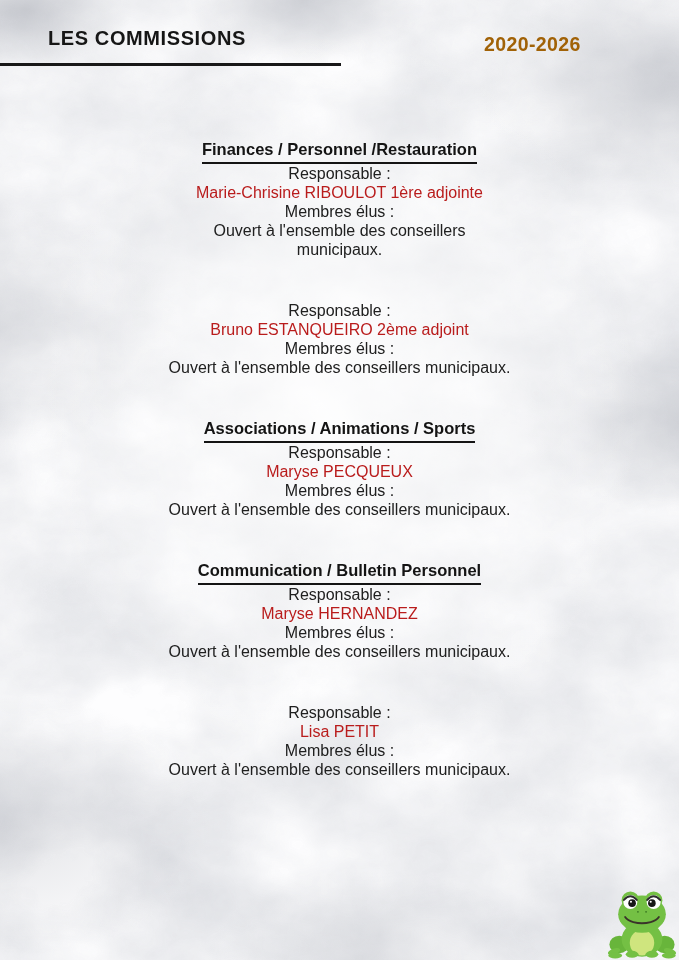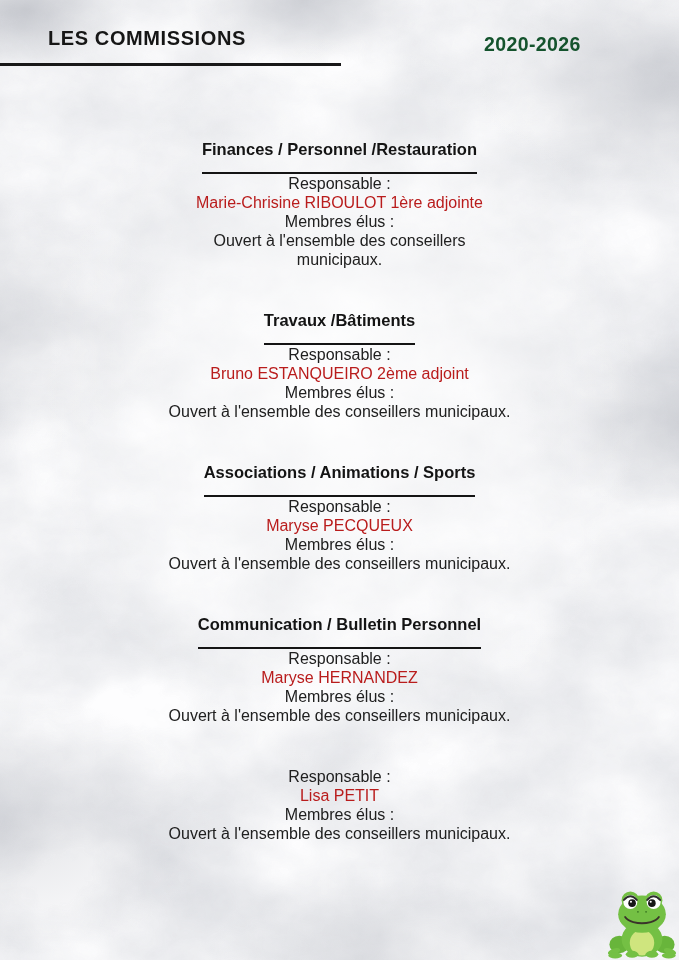--- a/index.html
+++ b/index.html
@@ -24,32 +24,32 @@
   }
   .content{position:absolute;inset:0;z-index:2;}
   
   .page-title{
     position:absolute;left:48px;top:27px;margin:0;
     font-size:20px;font-weight:700;letter-spacing:0.6px;color:#161616;white-space:nowrap;
   }
   .title-rule{position:absolute;left:0;top:63px;width:341px;height:3px;background:#181818;}
   .period{
     position:absolute;top:33px;left:484px;
-    font-size:19.5px;font-weight:700;letter-spacing:0.4px;color:#14532d;white-space:nowrap;
+    font-size:19.5px;font-weight:700;letter-spacing:0.4px;color:#a16207;white-space:nowrap;
   }
   
   .sections{
     position:absolute;top:140px;left:0;width:679px;
     text-align:center;font-size:16px;line-height:19px;color:#202020;
   }
   .section{margin:0 0 42px 0;}
   .sec-name{font-weight:700;font-size:16.5px;line-height:19px;color:#141414;}
   .sec-name .u{
     display:inline-block;line-height:17px;
-    border-bottom:2px solid #141414;padding-bottom:14px;
+    border-bottom:2px solid #141414;padding-bottom:4px;
   }
   .resp-name{color:#b91c1c;}
   .membres.narrow{max-width:300px;margin:0 auto;}
   
   .frog{position:absolute;right:2px;bottom:1px;width:70px;height:71px;z-index:3;}
 </style>
 </head>
 <body>
 
 <svg class="marble-svg" width="679" height="960" viewBox="0 0 679 960" aria-hidden="true">
@@ -76,21 +76,20 @@
 
     <section class="section">
       <div class="sec-name"><span class="u">Finances / Personnel /Restauration</span></div>
       <div>Responsable :</div>
       <div class="resp-name">Marie-Chrisine RIBOULOT 1ère adjointe</div>
       <div>Membres élus :</div>
       <div class="membres narrow">Ouvert à l'ensemble des conseillers municipaux.</div>
     </section>
 
     <section class="section">
-      <div class="sec-name"><span class="u">Travaux /Bâtiments</span></div>
       <div>Responsable :</div>
       <div class="resp-name">Bruno ESTANQUEIRO 2ème adjoint</div>
       <div>Membres élus :</div>
       <div class="membres">Ouvert à l'ensemble des conseillers municipaux.</div>
     </section>
 
     <section class="section">
       <div class="sec-name"><span class="u">Associations / Animations / Sports</span></div>
       <div>Responsable :</div>
       <div class="resp-name">Maryse PECQUEUX</div>

